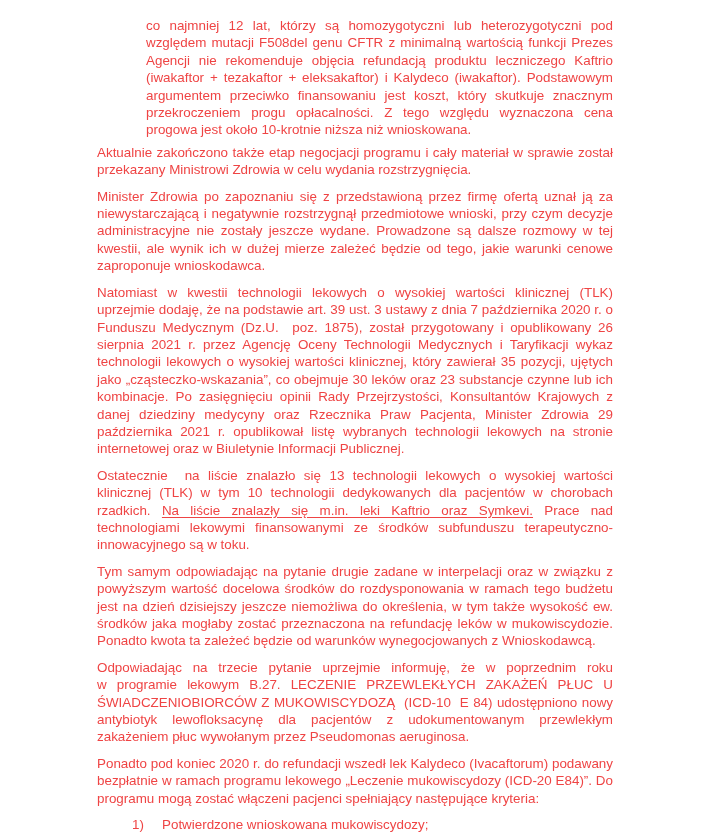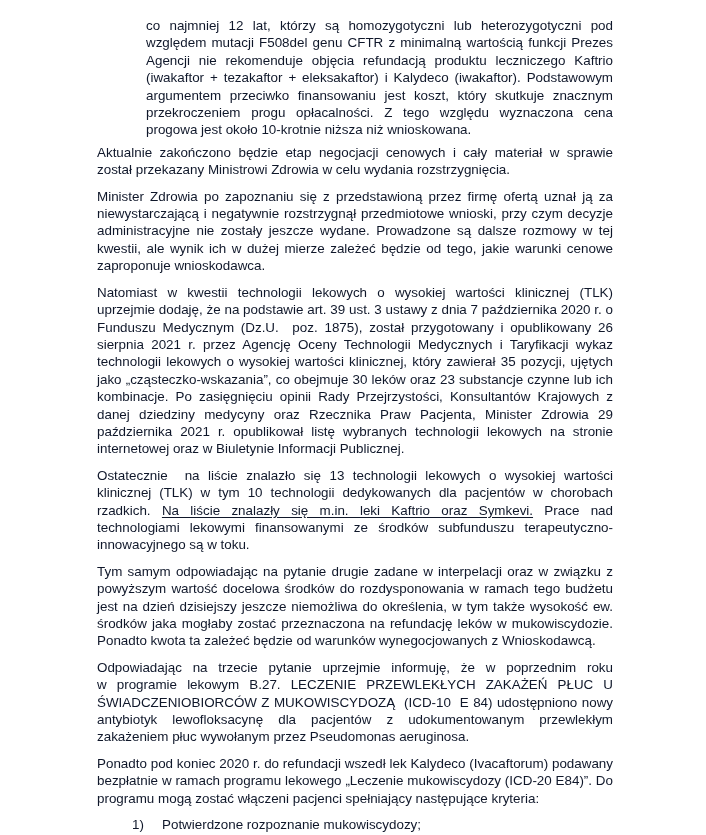--- a/index.html
+++ b/index.html
@@ -14,21 +14,21 @@
     overflow: hidden;
   }
   .doc {
     position: absolute;
     left: 97px;
     top: 17px;
     width: 516px;
     font-family: "Liberation Sans", sans-serif;
     font-size: 13.4px;
     line-height: 17.4px;
-    color: #0f172a;
+    color: #ef4444;
     -webkit-font-smoothing: antialiased;
   }
   .doc p {
     margin: 0 0 9px 0;
     text-align: justify;
   }
   .doc p.indented {
     margin-left: 49px;
     margin-bottom: 5px;
   }
@@ -49,32 +49,32 @@
     flex: 1 1 auto;
   }
 </style>
 </head>
 <body>
 
 <div class="doc">
 
   <p class="indented">co najmniej 12 lat, którzy są homozygotyczni lub heterozygotyczni pod względem mutacji F508del genu CFTR z minimalną wartością funkcji Prezes Agencji nie rekomenduje objęcia refundacją produktu leczniczego Kaftrio (iwakaftor + tezakaftor + eleksakaftor) i Kalydeco (iwakaftor). Podstawowym argumentem przeciwko finansowaniu jest koszt, który skutkuje znacznym przekroczeniem progu opłacalności. Z tego względu wyznaczona cena progowa jest około 10-krotnie niższa niż wnioskowana.</p>
 
-  <p>Aktualnie zakończono będzie etap negocjacji cenowych i cały materiał w sprawie został przekazany Ministrowi Zdrowia w celu wydania rozstrzygnięcia.</p>
+  <p>Aktualnie zakończono także etap negocjacji programu i cały materiał w sprawie został przekazany Ministrowi Zdrowia w celu wydania rozstrzygnięcia.</p>
 
   <p>Minister Zdrowia po zapoznaniu się z przedstawioną przez firmę ofertą uznał ją za niewystarczającą i negatywnie rozstrzygnął przedmiotowe wnioski, przy czym decyzje administracyjne nie zostały jeszcze wydane. Prowadzone są dalsze rozmowy w tej kwestii, ale wynik ich w dużej mierze zależeć będzie od tego, jakie warunki cenowe zaproponuje wnioskodawca.</p>
 
   <p>Natomiast w kwestii technologii lekowych o wysokiej wartości klinicznej (TLK) uprzejmie dodaję, że na podstawie art. 39 ust. 3 ustawy z dnia 7 października 2020 r. o Funduszu Medycznym (Dz.U.&nbsp; poz. 1875), został przygotowany i opublikowany 26 sierpnia 2021 r. przez Agencję Oceny Technologii Medycznych i Taryfikacji wykaz technologii lekowych o wysokiej wartości klinicznej, który zawierał 35 pozycji, ujętych jako „cząsteczko-wskazania”, co obejmuje 30 leków oraz 23 substancje czynne lub ich kombinacje. Po zasięgnięciu opinii Rady Przejrzystości, Konsultantów Krajowych z danej dziedziny medycyny oraz Rzecznika Praw Pacjenta, Minister Zdrowia 29 października 2021 r. opublikował listę wybranych technologii lekowych na stronie internetowej oraz w Biuletynie Informacji Publicznej.</p>
 
   <p><span>Ostatecznie&nbsp; na liście znalazło się 13 technologii lekowych o wysokiej wartości klinicznej (TLK) w tym 10 technologii dedykowanych dla pacjentów w chorobach rzadkich. </span><span class="underlined">Na liście znalazły się m.in. leki Kaftrio oraz Symkevi.</span><span> Prace nad technologiami lekowymi finansowanymi ze środków subfunduszu terapeutyczno-innowacyjnego są w toku.</span></p>
 
   <p>Tym samym odpowiadając na pytanie drugie zadane w interpelacji oraz w związku z powyższym wartość docelowa środków do rozdysponowania w ramach tego budżetu jest na dzień dzisiejszy jeszcze niemożliwa do określenia, w tym także wysokość ew. środków jaka mogłaby zostać przeznaczona na refundację leków w mukowiscydozie. Ponadto kwota ta zależeć będzie od warunków wynegocjowanych z Wnioskodawcą.</p>
 
   <p>Odpowiadając na trzecie pytanie uprzejmie informuję, że w poprzednim roku w&nbsp;programie lekowym B.27. LECZENIE PRZEWLEKŁYCH ZAKAŻEŃ PŁUC U ŚWIADCZENIOBIORCÓW Z MUKOWISCYDOZĄ&nbsp; (ICD-10&nbsp; E 84) udostępniono nowy antybiotyk lewofloksacynę dla pacjentów z udokumentowanym przewlekłym zakażeniem płuc wywołanym przez Pseudomonas aeruginosa.</p>
 
   <p>Ponadto pod koniec 2020 r. do refundacji wszedł lek Kalydeco (Ivacaftorum) podawany bezpłatnie w ramach programu lekowego „Leczenie mukowiscydozy (ICD-20 E84)”. Do programu mogą zostać włączeni pacjenci spełniający następujące kryteria:</p>
 
   <div class="list-row">
     <span class="list-marker">1)</span>
-    <span class="list-text">Potwierdzone rozpoznanie mukowiscydozy;</span>
+    <span class="list-text">Potwierdzone wnioskowana mukowiscydozy;</span>
   </div>
 
 </div>
 
 </body></html>

